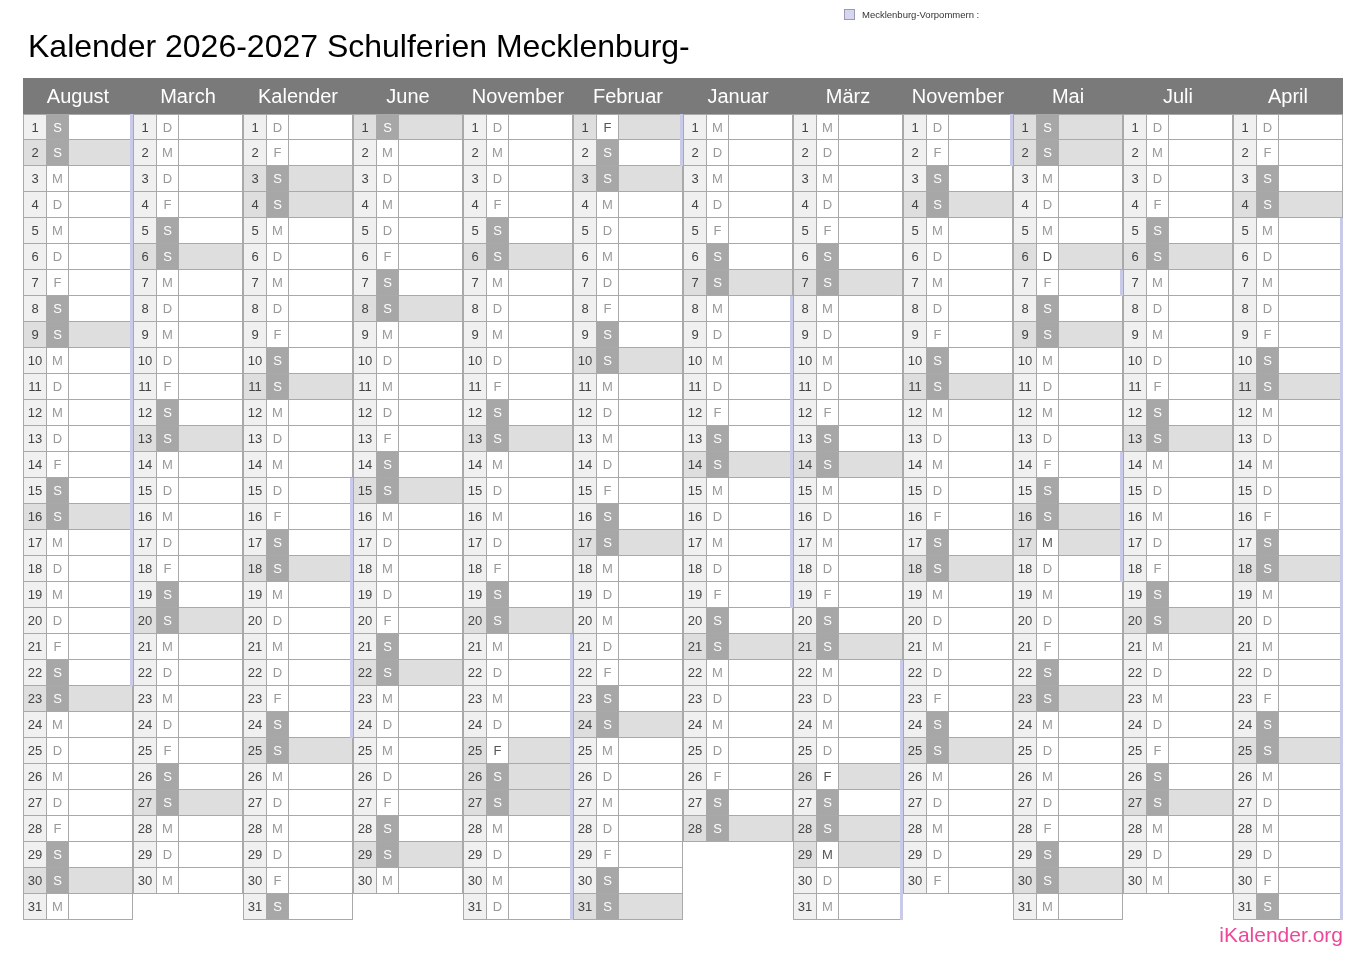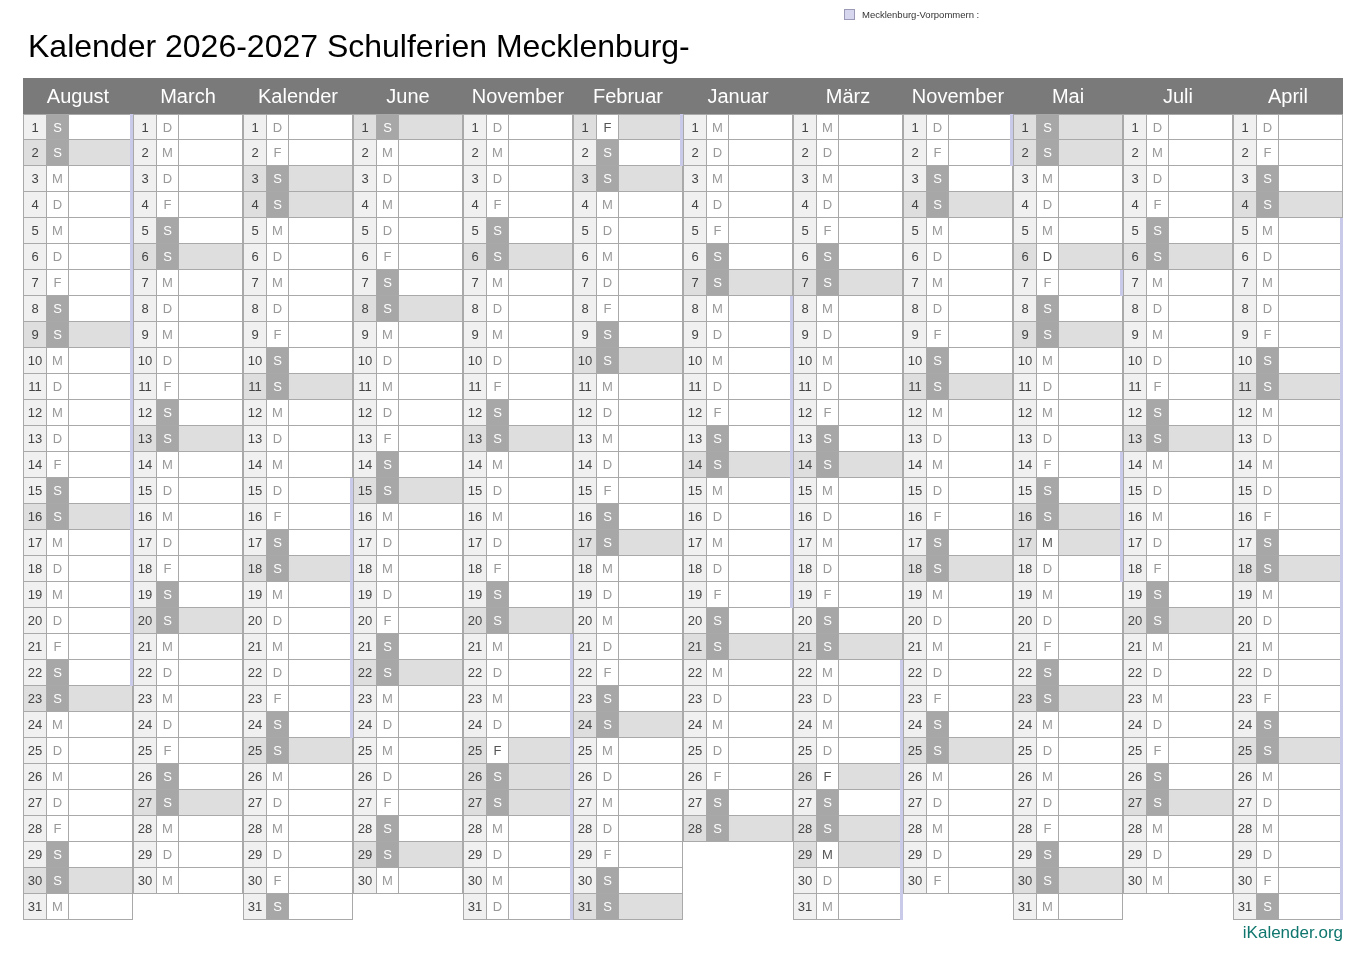--- a/index.html
+++ b/index.html
@@ -17,21 +17,21 @@
   .row .w{width:22px;text-align:center;font-size:13px;line-height:25px;color:#999;border-right:1px solid #a9a9a9;box-sizing:border-box;background:#fff;}
   .row .n{flex:1;background:#fff;border-right:1px solid #a9a9a9;box-sizing:border-box;}
   .row.first{border-top:1px solid #a9a9a9;}
   .row.sat .w{background:#a7a7a7;color:#fff;}
   .row.sun .w{background:#a7a7a7;color:#fff;}
   .row.sun .d,.row.sun .n,.row.hol .d,.row.hol .n{background:#dedede;}
   .row.hol .w{color:#555;}
   .row.hol.sat .w,.row.hol.sun .w{background:#a7a7a7;color:#fff;}
   .row.hol .d{background:#dedede;}
   .vac{position:absolute;right:0;width:3px;background:#c9c9ea;}
-  .footer{position:absolute;right:23px;top:923px;font-size:17px;color:#0f766e;}
+  .footer{position:absolute;right:23px;top:923px;font-size:21px;color:#ec4899;}
 </style>
 </head>
 <body>
 
 <div class="title">Kalender 2026-2027 Schulferien Mecklenburg-</div>
 <div class="legend">
   <span class="swatch"></span>
   <span>Mecklenburg-Vorpommern :</span>
 </div>
 

